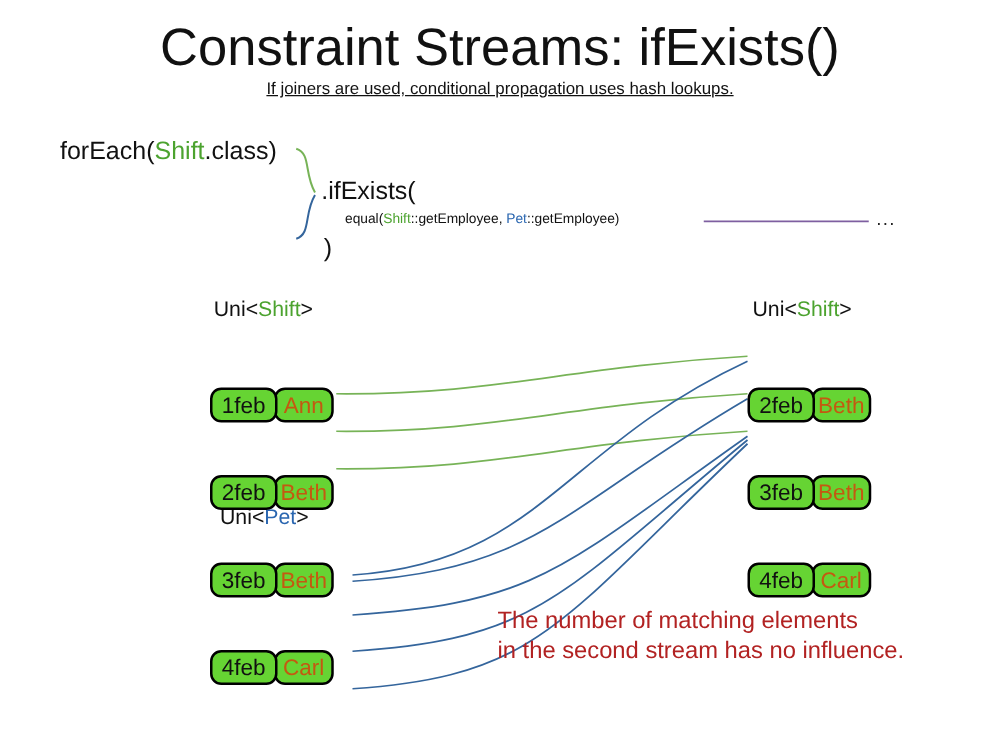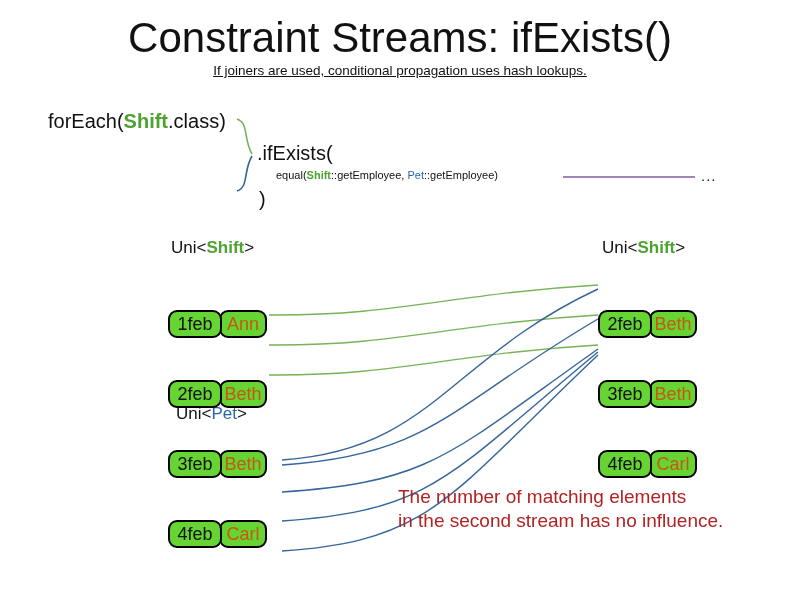--- a/index.html
+++ b/index.html
@@ -5,21 +5,21 @@
   html,body{margin:0;padding:0;background:#fff;}
   #slide{
     position:relative;width:800px;height:600px;background:#ffffff;overflow:hidden;
     font-family:"Liberation Sans", sans-serif;color:#111;
   }
   .abs{position:absolute;}
   #title{top:14px;left:0;width:800px;text-align:center;font-size:42px;color:#111;}
   #subtitle{top:63px;left:0;width:800px;text-align:center;font-size:13.5px;color:#111;text-decoration:underline;}
   .code-lg{font-size:20px;white-space:nowrap;}
   .code-sm{font-size:11px;white-space:nowrap;text-align:right;}
-  .cls-green{color:var(--class-green);font-weight:bold;}
+  .cls-green{color:var(--class-green);}
   .cls-blue{color:var(--class-blue);}
   #connector-svg{top:0;left:0;width:800px;height:600px;}
   .uni-label{font-size:17px;white-space:nowrap;color:#111;}
   .shift-table{display:flex;flex-direction:column;gap:2px;}
   .shift-row{display:flex;height:28px;margin-top:40px;}
   .chip{box-sizing:border-box;border:2px solid #000;border-radius:9px;
         background:var(--box-green);display:flex;align-items:center;justify-content:center;
         font-size:18px;line-height:1;}
   .date-chip{width:54px;z-index:2;}
   .name-chip{width:48px;margin-left:-3px;z-index:1;color:var(--name-orange);}

